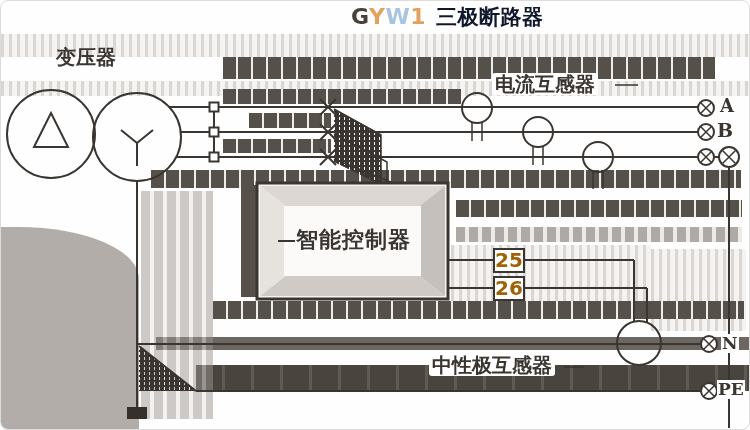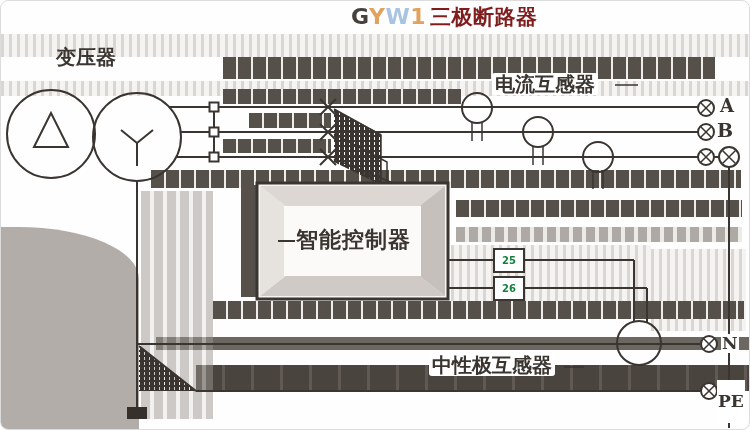--- a/index.html
+++ b/index.html
@@ -26,32 +26,32 @@
   .sch .boxfill{fill:#f6f4f2;}
   .sch .innerfill{fill:#fbfaf9;stroke:none;}
   .sch .stripfill{fill:#57504a;stroke:none;}
   
   .lbl{position:absolute;z-index:3;font-weight:bold;color:#3a3530;white-space:nowrap;line-height:1.1;}
   .cjk{font-family:"DejaVu Sans","Liberation Sans",sans-serif;}
   .ser{font-family:"DejaVu Serif","Liberation Serif",serif;}
   .onwhite{background:#ffffff;padding:0 3px;border-radius:3px;}
   #title-label{left:350px;top:4px;font-size:21px;letter-spacing:.5px;}
   #title-label .m{font-size:22px;}
-  #title-label .suffix{color:#7f1d1d;margin-left:4px;}
+  #title-label .suffix{color:#0f172a;margin-left:10px;}
   .c-g{color:#46413c;} .c-y{color:#e2a25f;} .c-w{color:#a7c4e2;} .c-1{color:#e2a25f;}
   #transformer-label{left:55px;top:45px;font-size:20px;}
   #ct-label{left:491px;top:72px;font-size:20px;}
   #controller-label{left:295px;top:227px;font-size:22px;letter-spacing:1px;}
   #neutral-ct-label{left:428px;top:353px;font-size:20px;}
   #term-a{left:719px;top:95px;font-size:18px;}
   #term-b{left:716px;top:119px;font-size:19px;}
   #term-n{left:720px;top:333px;font-size:17px;background:#fff;padding:0 1px;}
-  #term-pe{left:716px;top:379px;font-size:17px;background:#fff;padding:12px 1px;}
+  #term-pe{left:716px;top:379px;font-size:17px;background:#fff;padding:0 1px;}
   .wirebox{position:absolute;z-index:3;width:28px;height:21px;border:2px solid #3a3530;
-           background:#fff;text-align:center;line-height:21px;font-size:10px;font-weight:bold;color:#15803d;}
+           background:#fff;text-align:center;line-height:21px;font-size:20px;font-weight:bold;color:#a16207;}
   #wire25{left:492px;top:247px;} #wire26{left:492px;top:275px;text-align:center;}
 </style>
 </head>
 <body>
 
 <div class="stage">
 
   <div class="art stripes-light" style="left:0;top:33px;width:750px;height:23px"></div>
   <div class="art dark-striped" style="left:222px;top:56px;width:492px;height:22px"></div>
   <div class="art stripes-light" style="left:0;top:80px;width:750px;height:15px"></div>

